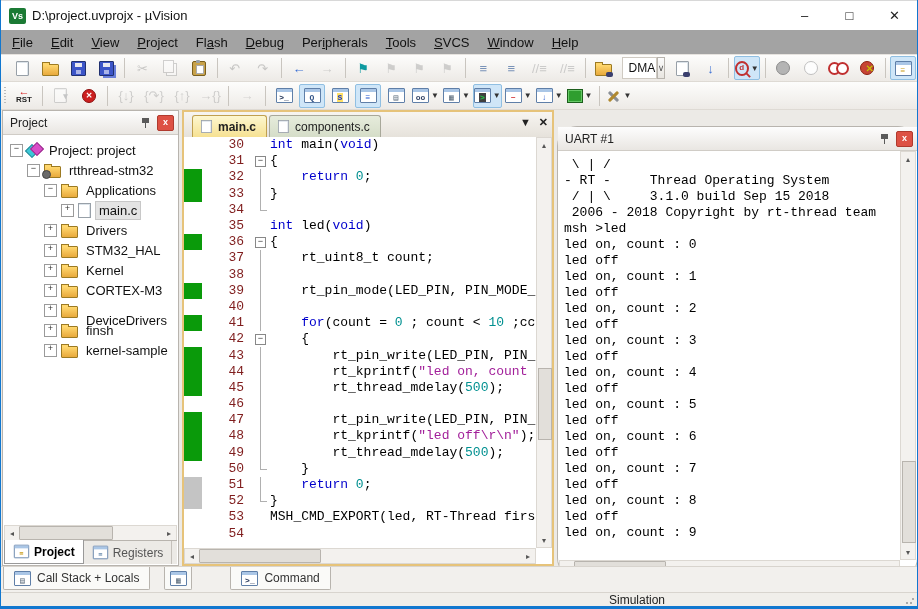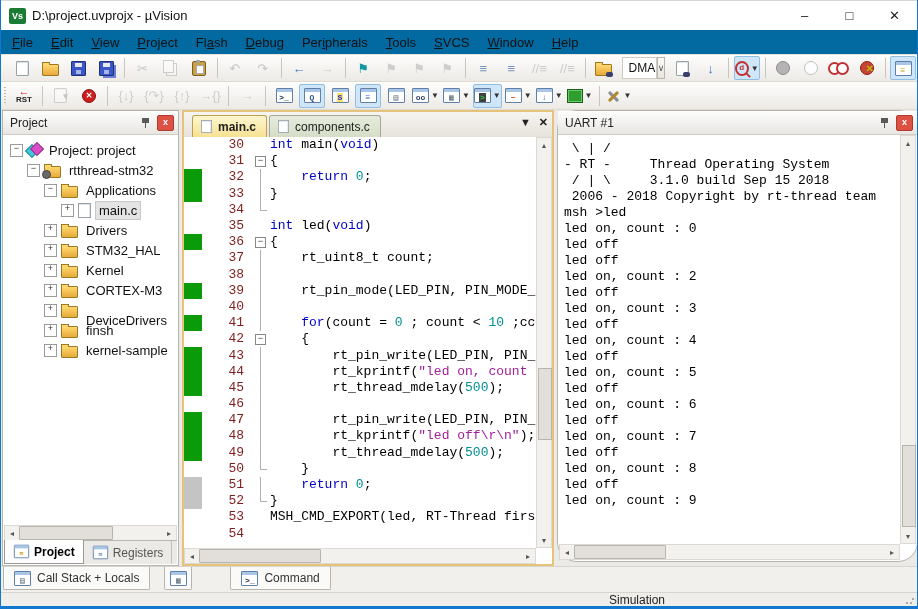--- a/index.html
+++ b/index.html
@@ -6,21 +6,21 @@
   #root{position:relative;width:918px;height:609px;background:#fff;overflow:hidden;
         font-family:"Liberation Sans",sans-serif;border-left:1px solid #1177cf;border-right:1px solid #1177cf;box-sizing:border-box;}
   
   #titlebar{position:absolute;left:0;top:0;width:100%;height:30px;background:#fff;display:flex;align-items:center;border-top:1px solid #d8d8d8;box-sizing:border-box;}
   #app-logo{width:17px;height:16px;margin:0 6px 0 8px;background:#1b7a34;border-radius:2px;color:#fff;
             font:bold 9px/16px "Liberation Sans",sans-serif;text-align:center;}
   #win-title{font-size:13px;color:#111;}
   #win-controls{margin-left:auto;display:flex;height:100%;}
   .wbtn{width:45px;height:100%;display:flex;align-items:center;justify-content:center;font-size:13px;color:#222;}
   
-  #menubar{position:absolute;left:0;top:30px;width:100%;height:25px;background:#0369a1;display:flex;align-items:center;border-bottom:1px solid #e6e3df;box-sizing:border-box;padding-left:2px;}
+  #menubar{position:absolute;left:0;top:30px;width:100%;height:25px;background:#a3a3a3;display:flex;align-items:center;border-bottom:1px solid #e6e3df;box-sizing:border-box;padding-left:2px;}
   .menu-item{padding:3px 9px;font-size:13px;color:#111;}
   .menu-item u{text-decoration:underline;}
   
   .tbar{position:absolute;left:0;width:100%;background:linear-gradient(#fdfdfc,#edeae6);display:flex;align-items:center;border-bottom:1px solid #dedad4;box-sizing:border-box;}
   #tb1{top:55px;height:27px;}
   #tb2{top:82px;height:28px;}
   .grip{width:5px;height:18px;margin:0 4px 0 3px;background:repeating-linear-gradient(#bbb 0 1px,transparent 1px 3px);width:2px;}
   .tbi{min-width:24px;height:22px;display:inline-flex;align-items:center;justify-content:center;margin:0 1px;border:1px solid transparent;border-radius:2px;position:relative;}
   .tbi.active{background:#cfe6f8;border-color:#90bfe2;}
   .tbi.dis{opacity:.42;filter:grayscale(.9);}
@@ -512,35 +512,36 @@
         <div class="vthumb" style="top:230px;height:70px;"></div>
         <div class="sarrow" style="position:absolute;bottom:0;">▾</div>
       </div>
       <div class="hscroll" id="ehs">
         <span class="sarrow">◂</span>
         <span class="sthumb" style="width:120px;"></span>
         <span class="sarrow" style="margin-left:auto;">▸</span>
       </div>
     </div>
 
-    <div class="panel" id="uart-panel" style="left:556px;top:0;width:361px;height:452px;border-radius:20px;">
+    <div class="panel" id="uart-panel" style="left:556px;top:16px;width:361px;height:452px;border-radius:20px;">
       <div class="phead">
         <span>UART #1</span>
         <span class="sp"></span>
         <span class="pin"></span>
         <span class="closebox">x</span>
       </div>
       <div id="uart-body">
           <div class="ul"> \ | /</div>
           <div class="ul">- RT -     Thread Operating System</div>
           <div class="ul"> / | \     3.1.0 build Sep 15 2018</div>
           <div class="ul"> 2006 - 2018 Copyright by rt-thread team</div>
           <div class="ul">msh &gt;led</div>
           <div class="ul">led on, count : 0</div>
           <div class="ul">led off</div>
+          <div class="ul">led on, count : 1</div>
           <div class="ul">led off</div>
           <div class="ul">led on, count : 2</div>
           <div class="ul">led off</div>
           <div class="ul">led on, count : 3</div>
           <div class="ul">led off</div>
           <div class="ul">led on, count : 4</div>
           <div class="ul">led off</div>
           <div class="ul">led on, count : 5</div>
           <div class="ul">led off</div>
           <div class="ul">led on, count : 6</div>

